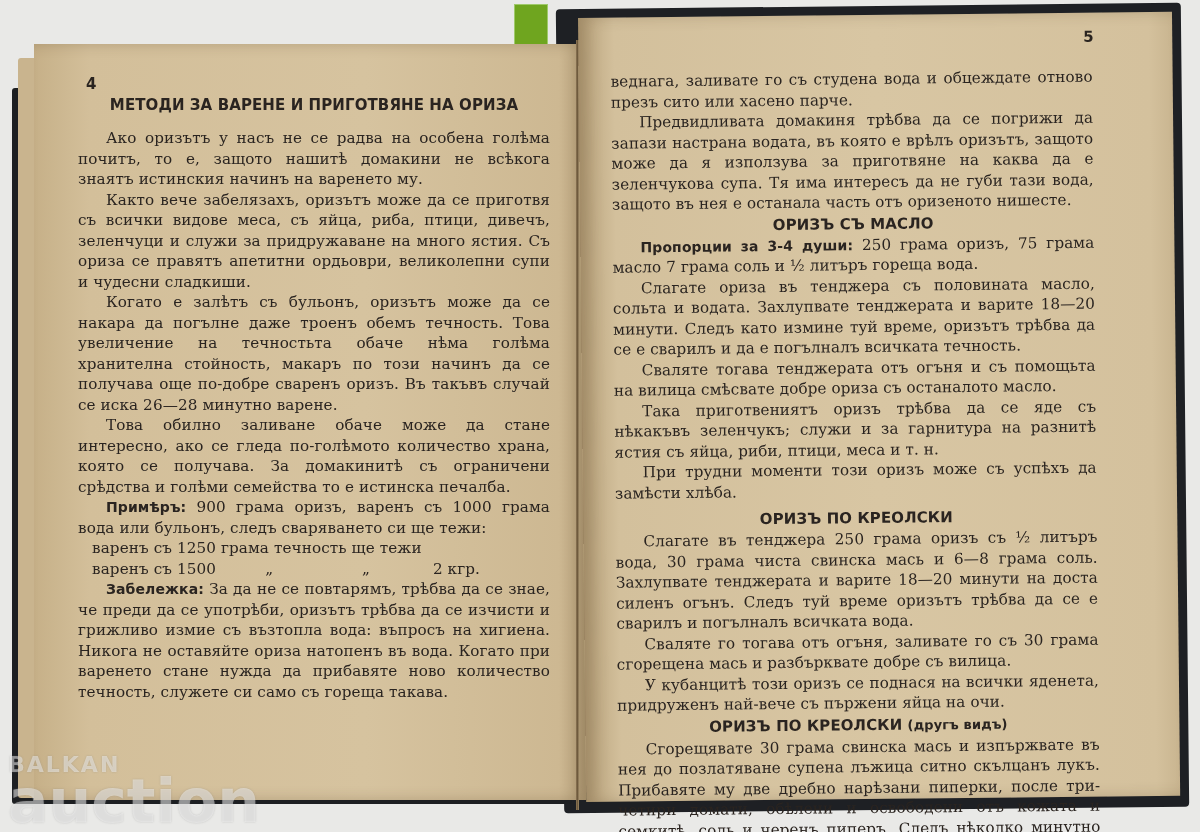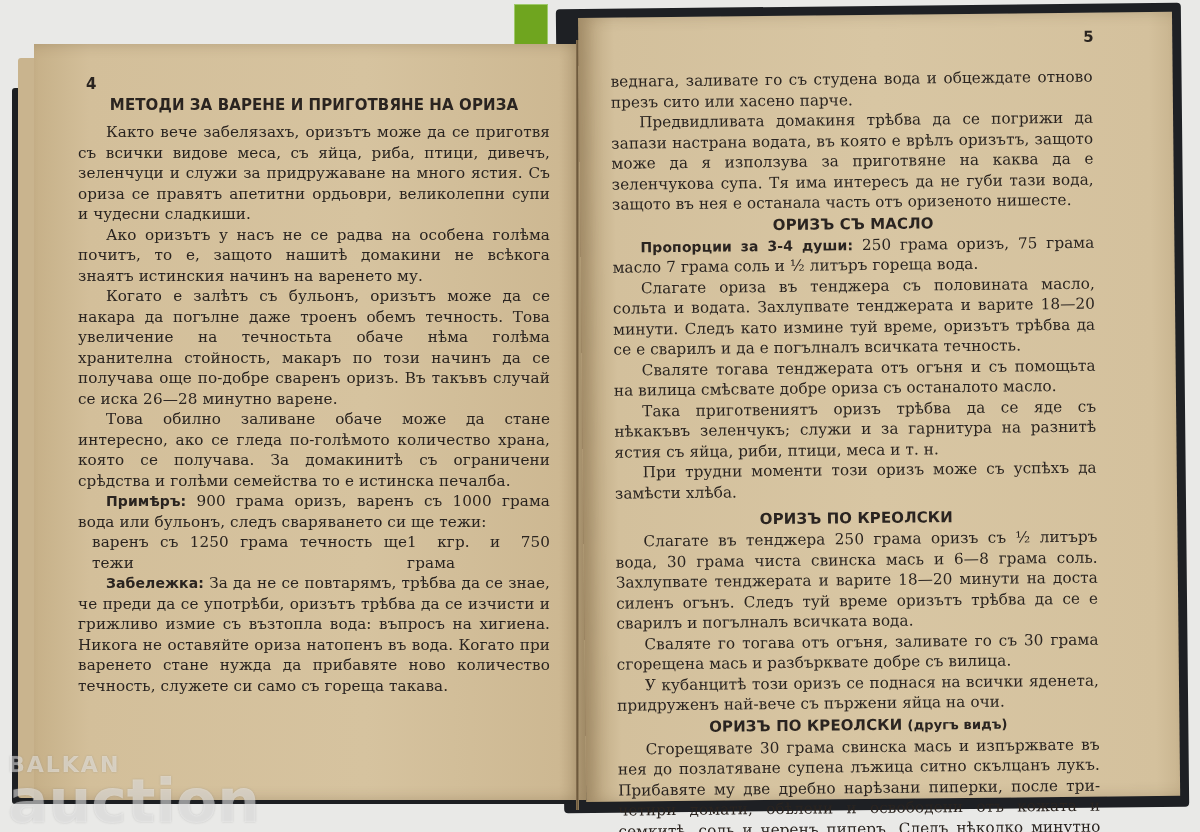--- a/index.html
+++ b/index.html
@@ -85,32 +85,35 @@
 <body>
 
 <div class="cover-right"></div>
 <div class="cover-left"></div>
 <div class="page-stack-left"></div>
 <div class="bookmark"></div>
 
 <div class="page-left text">
   <div class="page-num">4</div>
   <div class="content">
-    <h2 class="heading" style="margin-bottom:6px;">МЕТОДИ ЗА ВАРЕНЕ И ПРИГОТВЯНЕ НА ОРИЗА</h2>
+    <h2 class="heading" style="margin-bottom:12px;">МЕТОДИ ЗА ВАРЕНЕ И ПРИГОТВЯНЕ НА ОРИЗА</h2>
+    <p class="para">Ако оризътъ у насъ не се радва на особена голѣма почитъ, то е, защото нашитѣ домакини не всѣкога знаятъ истинския начинъ на варенето му.</p>
     <p class="para">Както вече забелязахъ, оризътъ може да се приготвя съ всички видове меса, съ яйца, риба, птици, дивечъ, зеленчуци и служи за придружаване на много ястия. Съ ориза се правятъ апетитни ордьоври, великолепни супи и чудесни сладкиши.</p>
-    <p class="para">Ако оризътъ у насъ не се радва на особена голѣма почитъ, то е, защото нашитѣ домакини не всѣкога знаятъ истинския начинъ на варенето му.</p>
     <p class="para">Когато е залѣтъ съ бульонъ, оризътъ може да се накара да погълне даже троенъ обемъ течность. Това увеличение на течностьта обаче нѣма голѣма хранителна стойность, макаръ по този начинъ да се получава още по-добре сваренъ оризъ. Въ такъвъ случай се иска 26—28 минутно варене.</p>
     <p class="para">Това обилно заливане обаче може да стане интересно, ако се гледа по-голѣмото количество храна, която се получава. За домакинитѣ съ ограничени срѣдства и голѣми семейства то е истинска печалба.</p>
     <p class="para">
       <span class="label">Примѣръ:</span>
       <span>900 грама оризъ, варенъ съ 1000 грама вода или бульонъ, следъ сваряването си ще тежи:</span>
     </p>
     <div class="example-row">
       <span>варенъ съ 1250 грама течность ще тежи</span>
-      <span>1 кгр. и 750 грама</span>
+    </div>
+    <div class="example-row">
+      <span style="white-space:pre;">варенъ съ 1500          „                  „</span>
+      <span style="padding-right:70px;">2 кгр.</span>
     </div>
     <p class="para">
       <span class="label">Забележка:</span>
       <span>За да не се повтарямъ, трѣбва да се знае, че преди да се употрѣби, оризътъ трѣбва да се изчисти и грижливо измие съ възтопла вода: въпросъ на хигиена. Никога не оставяйте ориза натопенъ въ вода. Когато при варенето стане нужда да прибавяте ново количество течность, служете си само съ гореща такава.</span>
     </p>
 
   </div>
 </div>
 
 <div class="spine-line"></div>

